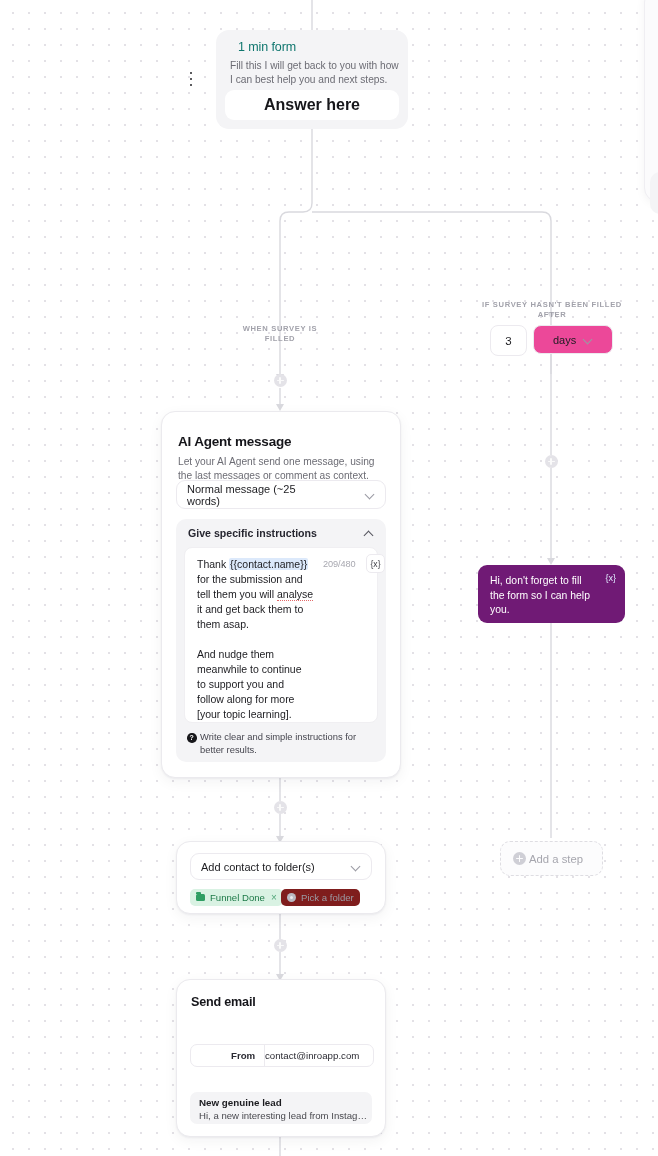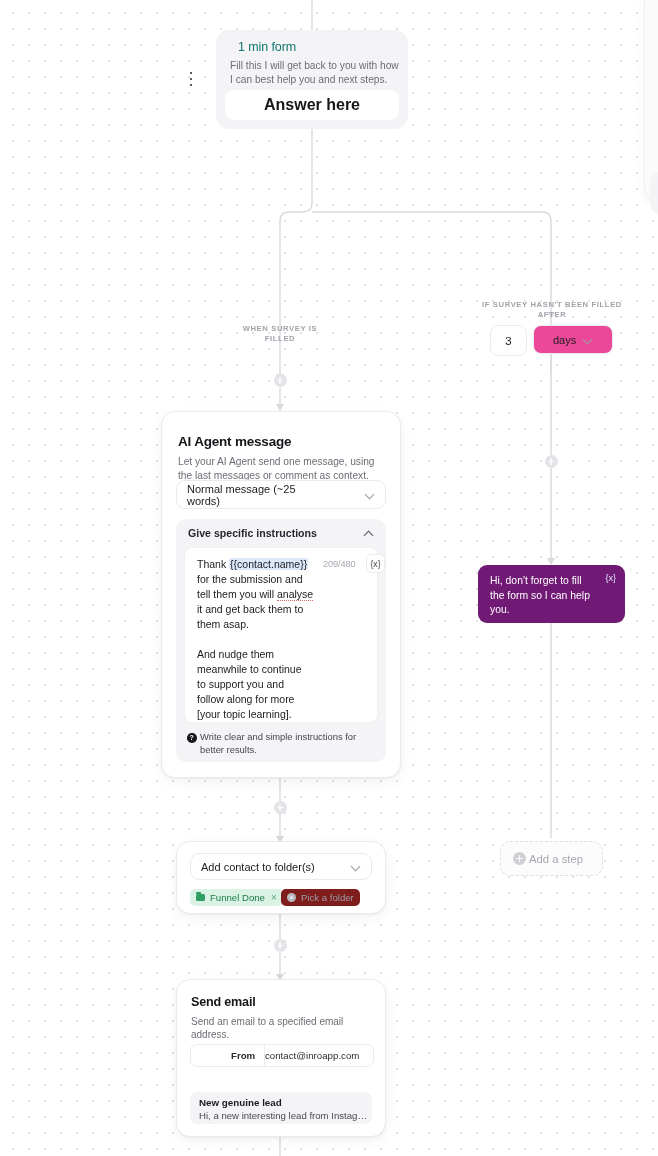--- a/index.html
+++ b/index.html
@@ -253,21 +253,20 @@
       <span class="close">×</span>
     </div>
     <div class="chip" id="chip-pick">
       <span class="disc-glyph"></span>
       <span>Pick a folder</span>
     </div>
   </div>
 
   <div class="card" id="email-card">
     <div class="ttl">Send email</div>
-    <div class="sub">Send an email to a specified email address.</div>
     <div id="email-tbl">
       <div class="erow">
         <div class="elabel">From</div>
         <div class="eval">contact@inroapp.com</div>
       </div>
     </div>
     <div id="email-preview">
       <div class="s">New genuine lead</div>
       <div class="b">Hi, a new interesting lead from Instag…</div>
     </div>

